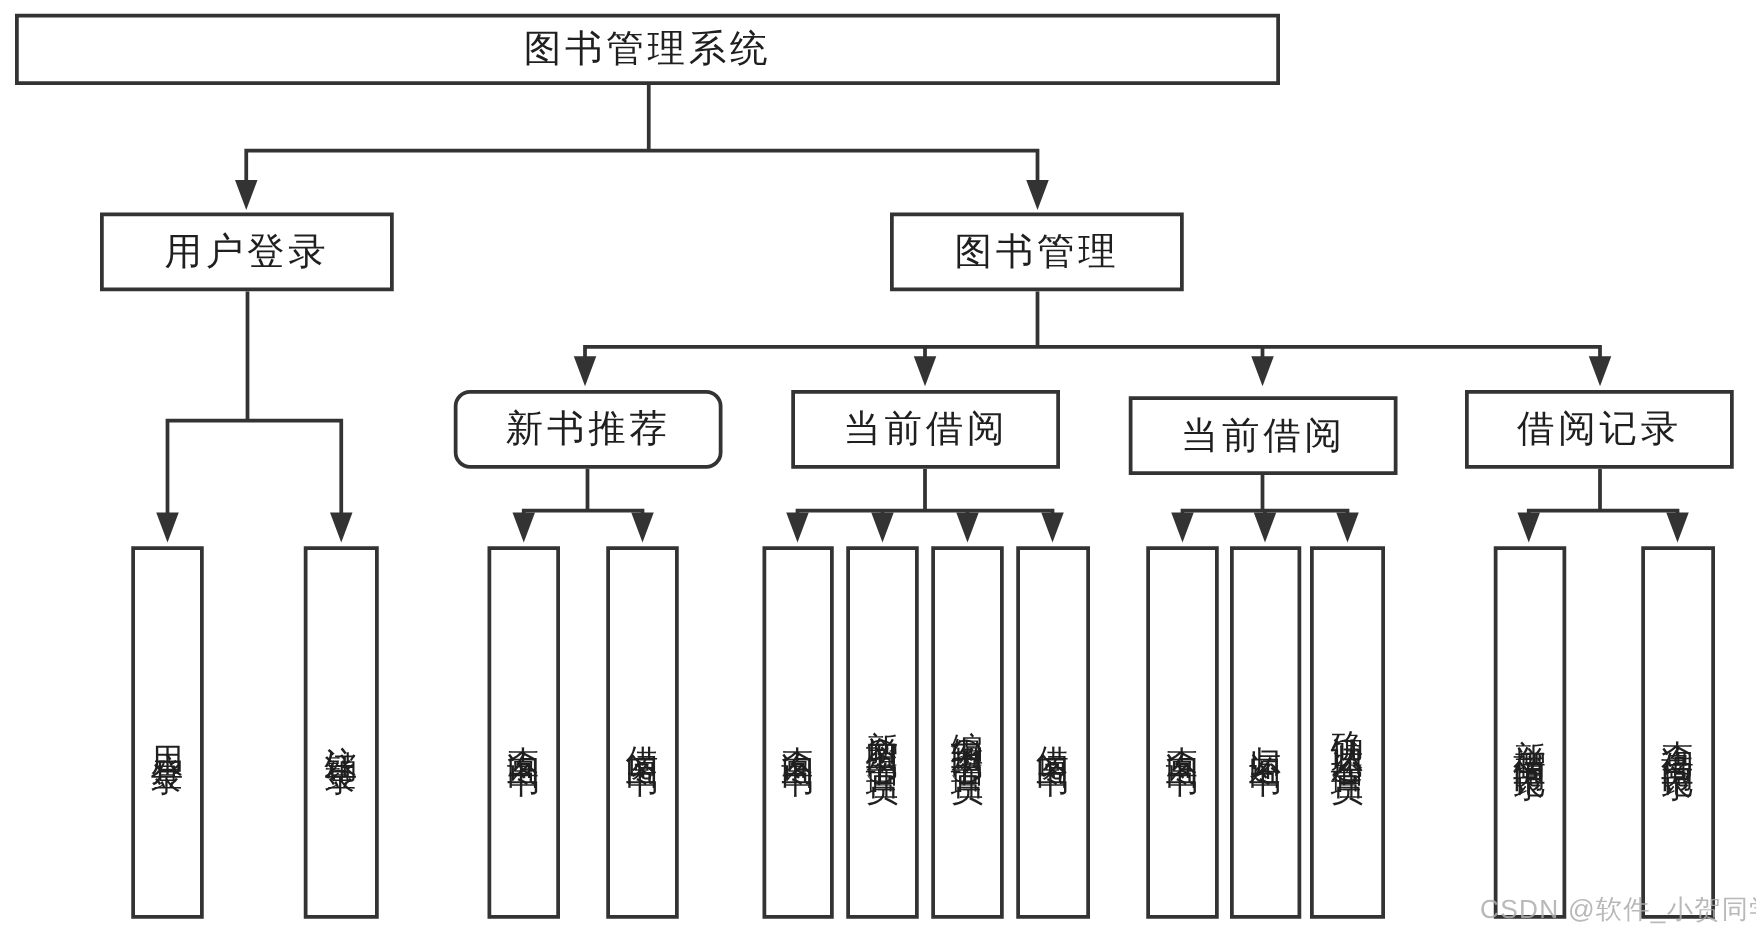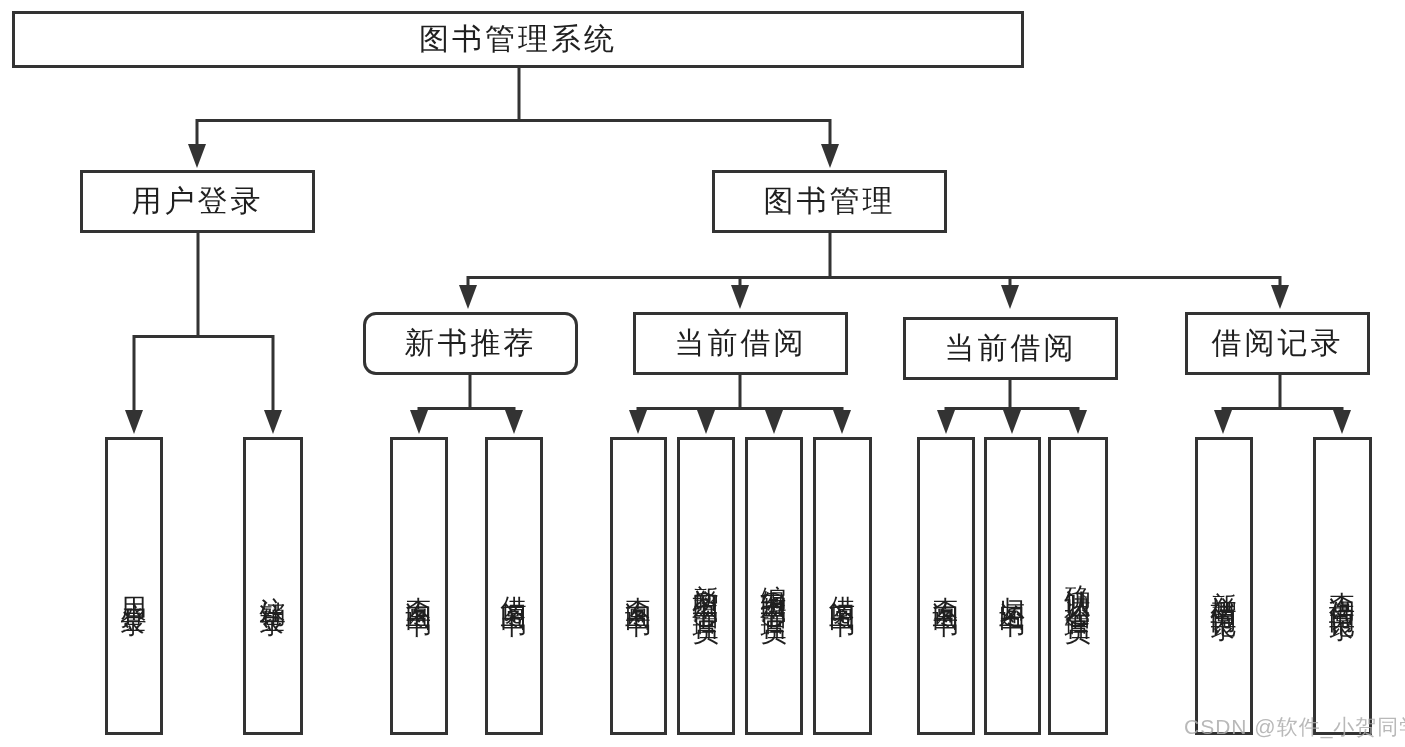--- a/index.html
+++ b/index.html
@@ -101,21 +101,21 @@
 
   <div class="box" style="left:363px;top:312px;width:215px;height:63px;border-radius:13px;">
     <span class="h-label">新书推荐</span>
   </div>
   <div class="box" style="left:633px;top:312px;width:215px;height:63px;">
     <span class="h-label">当前借阅</span>
   </div>
   <div class="box" style="left:903px;top:317px;width:215px;height:63px;">
     <span class="h-label">当前借阅</span>
   </div>
-  <div class="box" style="left:1172px;top:312px;width:185px;height:63px;margin-left:13px;">
+  <div class="box" style="left:1172px;top:312px;width:215px;height:63px;">
     <span class="h-label">借阅记录</span>
   </div>
 
   <div class="box leaf" style="left:105px;top:437px;width:58px;height:298px;">
     <span class="v-label">用户登录</span>
   </div>
   <div class="box leaf" style="left:243px;top:437px;width:60px;height:298px;">
     <span class="v-label">注销登录</span>
   </div>
 

